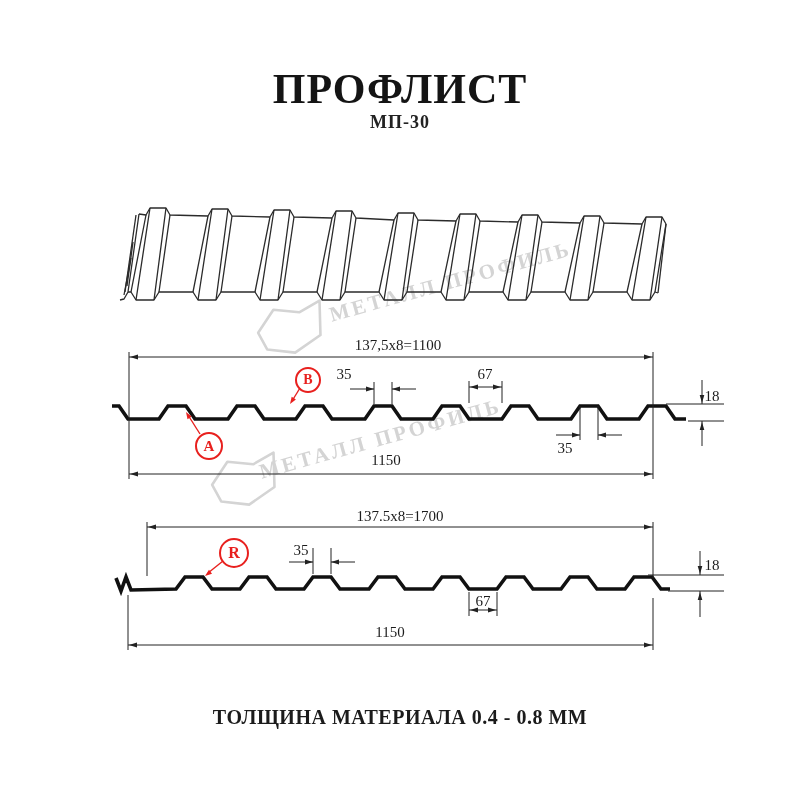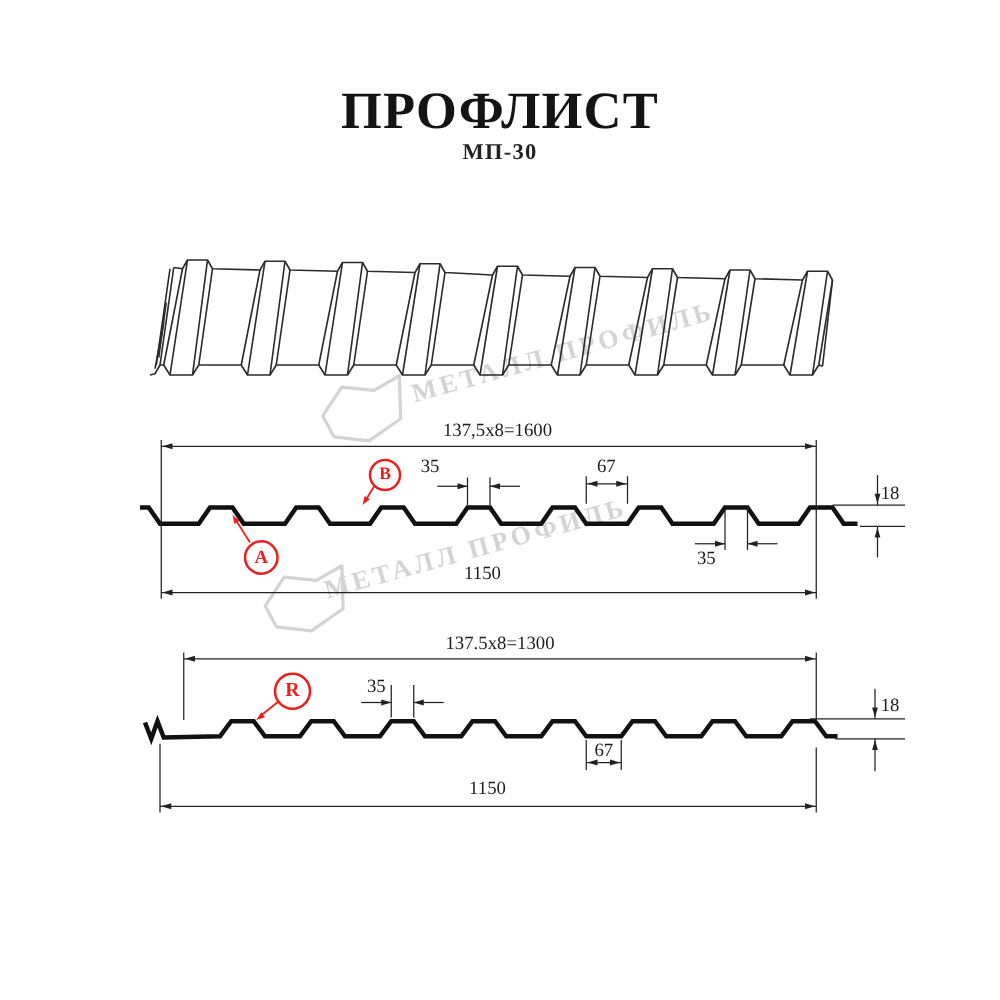--- a/index.html
+++ b/index.html
@@ -182,38 +182,39 @@
       <polygon points="700,574 697.7,566 702.3,566"></polygon>
       <polygon points="700,592 697.7,600 702.3,600"></polygon>
     </g>
 
     <g stroke="#e8201e" stroke-width="1.4" fill="#e8201e">
       <line x1="223" y1="561" x2="208" y2="573"></line>
       <polygon points="205,576 209,569.8 212,573.8" stroke="none"></polygon>
     </g>
   </svg>
 
-  <div class="abs ctr dim lbl" style="left:398px;top:345px;">137,5x8=1600</div>
+  <div class="abs ctr dim lbl" style="left:398px;top:345px;">137,5x8=1100</div>
   <div class="abs ctr dim lbl" style="left:386px;top:460px;">1150</div>
   <div class="abs ctr dim lbl" style="left:344px;top:374px;">35</div>
   <div class="abs ctr dim lbl" style="left:485px;top:374px;">67</div>
   <div class="abs ctr dim lbl" style="left:565px;top:448px;">35</div>
   <div class="abs ctr dim lbl" style="left:712px;top:396px;">18</div>
 
   <div class="abs red-badge" style="left:195px;top:432px;width:24px;height:24px;font-size:15px;">
     <span>A</span>
   </div>
   <div class="abs red-badge" style="left:295px;top:367px;width:22px;height:22px;font-size:14px;">
     <span>B</span>
   </div>
 
-  <div class="abs ctr dim lbl" style="left:400px;top:516px;">137.5x8=1300</div>
+  <div class="abs ctr dim lbl" style="left:400px;top:516px;">137.5x8=1700</div>
   <div class="abs ctr dim lbl" style="left:390px;top:632px;">1150</div>
   <div class="abs ctr dim lbl" style="left:301px;top:550px;">35</div>
   <div class="abs ctr dim lbl" style="left:483px;top:601px;">67</div>
   <div class="abs ctr dim lbl" style="left:712px;top:565px;">18</div>
 
   <div class="abs red-badge" style="left:219px;top:538px;width:26px;height:26px;font-size:16px;">
     <span>R</span>
   </div>
 
+  <div class="abs ctr footer-note lbl" style="left:400px;top:717px;">ТОЛЩИНА МАТЕРИАЛА 0.4 - 0.8 ММ</div>
 
 </div>
 
 </body></html>

